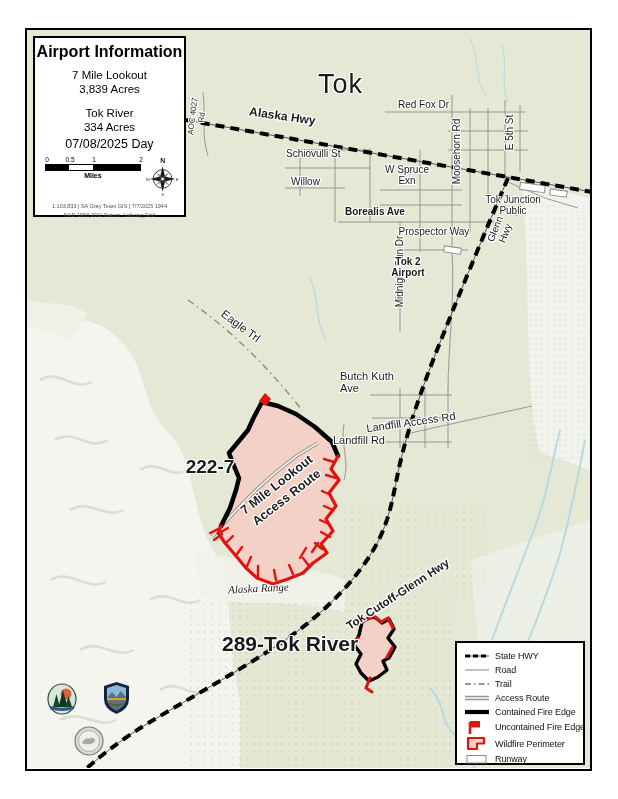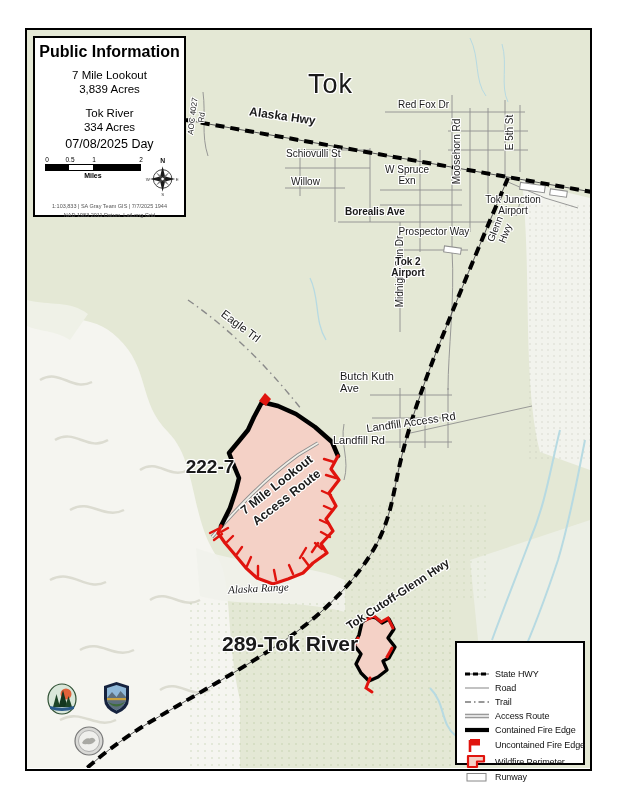--- a/index.html
+++ b/index.html
@@ -23,21 +23,21 @@
   #scalerow{display:flex;align-items:flex-start;justify-content:flex-start;margin:5px 4px 0 10px;}
   #scalewrap{width:98px;position:relative;}
   #ticks{position:relative;height:8px;font-size:6.5px;}
   #ticks span{position:absolute;top:0;transform:translateX(-50%);}
   #bar{height:5px;border:1px solid #000;display:flex;box-sizing:content-box;}
   #bar .seg{height:100%;}
   #miles{font-size:7px;font-weight:bold;margin-top:1px;}
   #credits{margin-top:6px;font-size:5.5px;color:#555;line-height:1.8;}
   
   #legend{position:absolute;left:455px;top:641px;width:130px;height:124px;background:#fff;
-          border:2px solid #000;box-sizing:border-box;z-index:10;padding:24px 4px 0 6px;}
+          border:2px solid #000;box-sizing:border-box;z-index:10;padding:6px 4px 0 6px;}
   .lrow{display:flex;align-items:center;height:14px;}
   .lsym{width:28px;flex:0 0 28px;margin-right:4px;}
   .ltxt{font-size:9px;color:#111;letter-spacing:-0.1px;white-space:nowrap;}
   
   .logo{position:absolute;z-index:8;}
 </style>
 </head>
 <body>
 
 <div id="page">
@@ -177,34 +177,34 @@
         <g fill="none" stroke="#e0140e" stroke-width="3" stroke-linecap="round">
           <path d="M366,620 L374,616 L381,622 L388,618 L393,628"></path>
           <path d="M392,648 L387,657"></path>
           <path d="M358,638 L354,646"></path>
           <path d="M370,678 L366,688 L372,692"></path>
         </g>
       </g>
     </g>
   </svg>
 
-  <div class="lbl" style="left:308px;top:70px;font-size:27px;letter-spacing:1px;">Tok</div>
+  <div class="lbl" style="left:318px;top:70px;font-size:27px;letter-spacing:1px;">Tok</div>
 
   <div class="lbl big" style="left:249px;top:110px;font-size:12px;transform:rotate(8deg);">Alaska Hwy</div>
   <div class="lbl" style="left:384px;top:99px;padding-left:14px;">Red Fox Dr</div>
   <div class="lbl" style="left:424px;top:146px;transform:rotate(-90deg);">Moosehorn Rd</div>
   <div class="lbl" style="left:492px;top:127px;transform:rotate(-90deg);">E 5th St</div>
   <div class="lbl" style="left:286px;top:148px;">Schiovulli St</div>
   <div class="lbl" style="left:291px;top:176px;">Willow</div>
   <div class="lbl wrap" style="left:378px;top:164px;width:58px;">W Spruce Exn</div>
   <div class="lbl" style="left:345px;top:206px;font-weight:bold;">Borealis Ave</div>
   <div class="lbl wrap" style="left:398px;top:226px;width:72px;">Prospector Way</div>
   <div class="lbl" style="left:364px;top:266px;transform:rotate(-90deg);">Midnight Sun Dr</div>
   <div class="lbl wrap" style="left:384px;top:256px;width:48px;font-weight:bold;">Tok 2 Airport</div>
-  <div class="lbl wrap" style="left:474px;top:194px;width:78px;">Tok Junction Airport</div>
+  <div class="lbl wrap" style="left:474px;top:194px;width:78px;">Tok Junction Public</div>
   <div class="lbl wrap" style="left:484px;top:220px;width:32px;transform:rotate(-68deg);">Glenn Hwy</div>
   <div class="lbl wrap" style="left:178px;top:108px;width:40px;font-size:8px;transform:rotate(-83deg);">AOC 4027 Rd</div>
   <div class="lbl" style="left:218px;top:320px;font-size:11.5px;transform:rotate(37deg);">Eagle Trl</div>
   <div class="lbl" style="left:340px;top:370px;width:72px;font-size:11px;white-space:normal;">Butch Kuth Ave</div>
   <div class="lbl" style="left:366px;top:416px;font-size:11px;transform:rotate(-8deg);">Landfill Access Rd</div>
   <div class="lbl wrap" style="left:330px;top:434px;width:58px;font-size:11px;">Landfill Rd</div>
 
   <div class="lbl big wrap" style="left:128px;top:456px;width:164px;font-size:19px;line-height:1.2;">
     <div>222-7</div>
   </div>
@@ -212,21 +212,21 @@
   <div class="lbl big wrap" style="left:226px;top:476px;width:112px;font-size:12.5px;transform:rotate(-38deg);line-height:1.25;">
     <div>7 Mile Lookout</div>
     <div>Access Route</div>
   </div>
 
   <div class="lbl" style="left:228px;top:582px;font-size:11px;font-family:'Liberation Serif',serif;font-style:italic;transform:rotate(-3deg);">Alaska Range</div>
   <div class="lbl big" style="left:338px;top:588px;font-size:11.5px;transform:rotate(-33deg);">Tok Cutoff-Glenn Hwy</div>
   <div class="lbl big" style="left:222px;top:632px;font-size:21px;">289-Tok River</div>
 
   <div id="titlebox">
-    <div class="t1">Public Information</div>
+    <div class="t1">Airport Information</div>
     <div class="f">
       <div>7 Mile Lookout</div>
       <div>3,839 Acres</div>
     </div>
     <div class="f2">
       <div>Tok River</div>
       <div>334 Acres</div>
     </div>
     <div class="date">07/08/2025 Day</div>
     <div id="scalerow">

